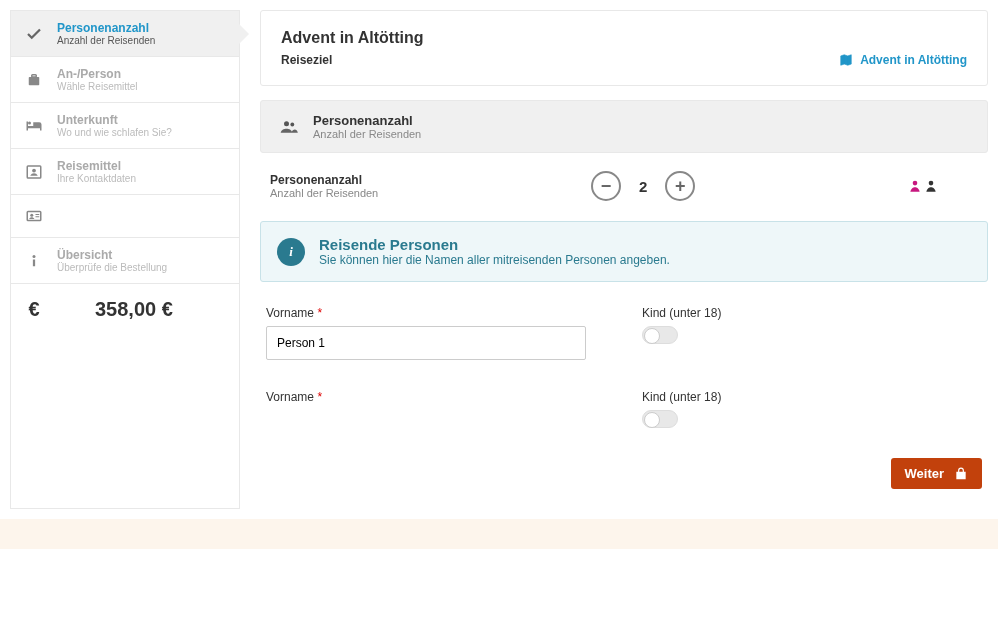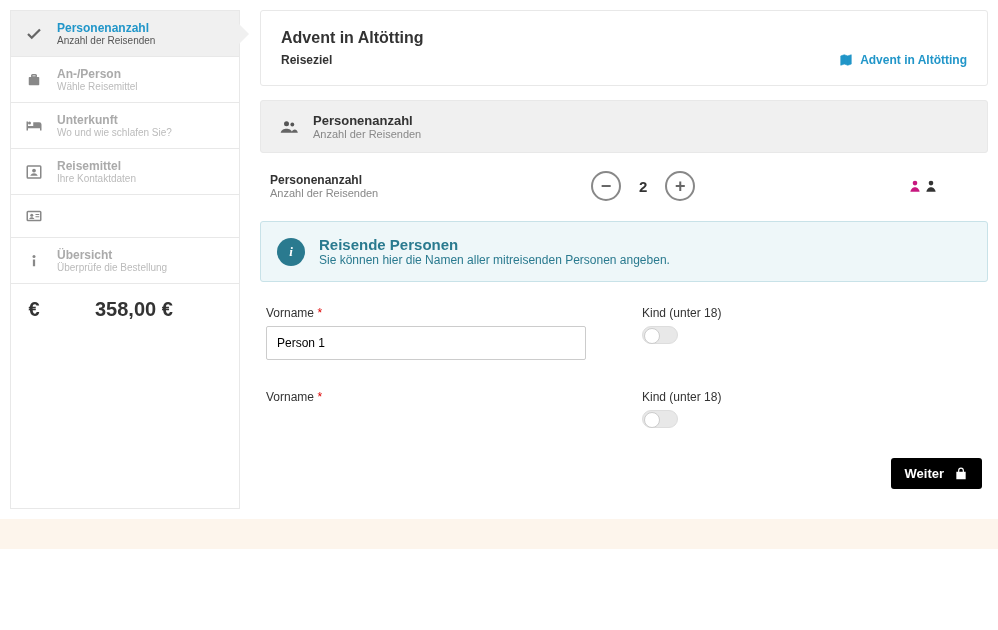--- a/index.html
+++ b/index.html
@@ -42,21 +42,21 @@
 .info-text .is { color: #2a7a8f; font-size: 12px; }
 .form-row { display: flex; gap: 56px; margin-bottom: 30px; padding: 0 6px; }
 .field { flex: 0 0 320px; }
 .field label { display: block; font-size: 12px; margin-bottom: 6px; }
 .req { color: #d00; }
 .field input { width: 100%; padding: 9px 10px; border: 1px solid #ccc; border-radius: 2px; font-size: 12px; }
 .toggle-col label { display: block; font-size: 12px; margin-bottom: 6px; text-align: right; }
 .toggle { width: 36px; height: 18px; border-radius: 10px; background: #e8e8e8; border: 1px solid #ddd; position: relative; cursor: pointer; }
 .toggle::after { content: ''; position: absolute; left: 1px; top: 1px; width: 14px; height: 14px; border-radius: 50%; background: #fff; border: 1px solid #ccc; }
 .actions { text-align: right; padding: 0 6px 20px 0; }
-.next-btn { background: #000000; border: none; color: #fff; font-weight: bold; padding: 8px 14px; border-radius: 3px; font-size: 13px; display: inline-flex; align-items: center; gap: 10px; cursor: pointer; }
+.next-btn { background: #c2410c; border: none; color: #fff; font-weight: bold; padding: 8px 14px; border-radius: 3px; font-size: 13px; display: inline-flex; align-items: center; gap: 10px; cursor: pointer; }
 .footer-bar { background: #fdf5ec; height: 30px; width: 100%; }
 svg { display: block; }
 </style>
 </head>
 <body>
 
 <div class="container">
   <div class="sidebar">
 
     <div class="step active">

